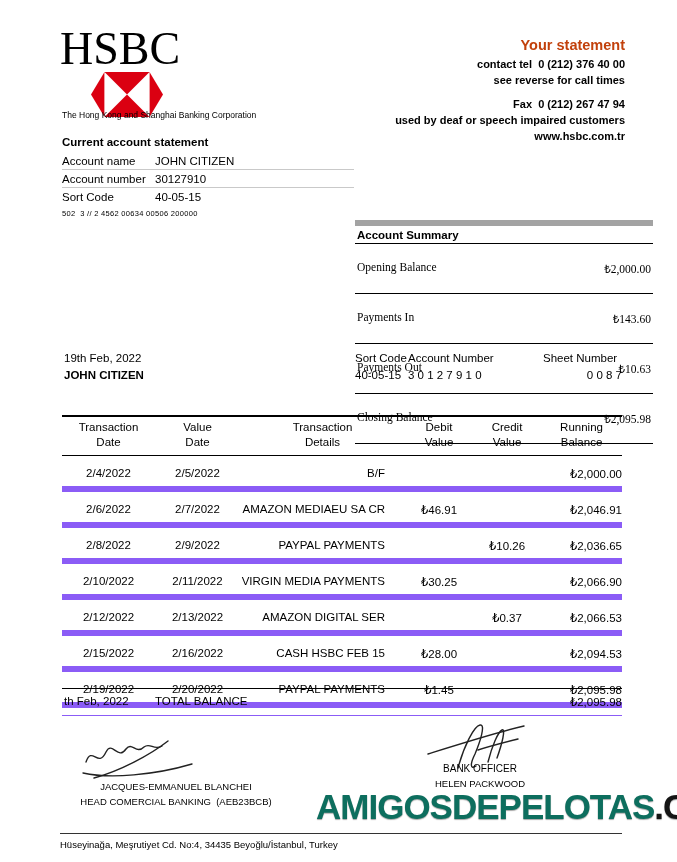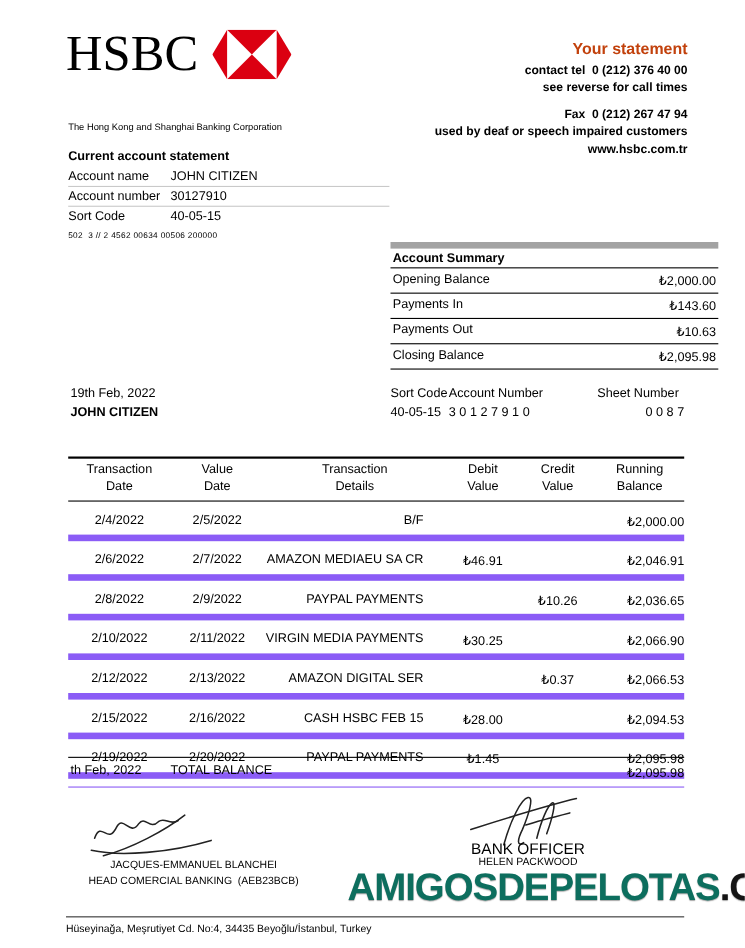--- a/index.html
+++ b/index.html
@@ -5,41 +5,41 @@
   * { margin:0; padding:0; box-sizing:border-box; }
   html, body { width:677px; height:862px; }
   body {
     position:relative; background:#ffffff; color:#000;
     font-family:"Liberation Sans","DejaVu Sans",sans-serif;
     font-size:11.5px; overflow:hidden;
   }
   .pre { white-space:pre; }
 
   
-  .logo-row { position:absolute; left:60px; top:26px; display:flex; align-items:center; }
+  .logo-row { position:absolute; left:60px; top:26px; display:flex; align-items:center;flex-direction:column; }
   .hsbc-word { font-family:"Liberation Serif","DejaVu Serif",serif; font-size:46px; line-height:1; letter-spacing:0; }
   .hexagon { margin-left:13px; display:block; }
   .bank-subtitle { position:absolute; left:62px; top:110px; font-size:8.5px; }
 
   .stmt-info { position:absolute; top:37px; right:52px; text-align:right; font-weight:bold; font-size:11px; line-height:16px; }
   .your-statement { color:#c2410c; font-size:14.5px; margin-bottom:3px; }
   .gap { margin-top:8px; }
 
   
   .acct { position:absolute; left:62px; top:136px; width:292px; }
   .acct-title { font-weight:bold; margin-bottom:4px; }
   .acct-row { display:flex; padding:3px 0 2px; }
   .acct-row .lbl { width:93px; }
   .acct-row.underline { border-bottom:1px solid #c9c9c9; }
   .ref-line { font-size:7.5px; margin-top:4px; letter-spacing:0.3px; }
 
   
   .summary { position:absolute; left:355px; top:220px; width:298px; }
   .summary-title { font-weight:bold; border-top:6px solid #a3a3a3; padding:3px 2px 2px; }
-  .summary-row { display:flex; justify-content:space-between; border-top:1px solid #000; padding:4px 2px; }
+  .summary-row { display:flex; justify-content:space-between; border-top:1px solid #000; padding:17px 2px;font-family:Liberation Serif, serif; }
   .summary-row:last-child { border-bottom:1px solid #000; }
 
   
   .meta { position:absolute; left:0; top:352px; width:677px; height:36px; }
   .meta span { position:absolute; white-space:nowrap; }
   .m-date { left:64px; top:0; }
   .m-sort-lbl { left:355px; top:0; }
   .m-acct-lbl { left:408px; top:0; }
   .m-sheet-lbl { left:543px; top:0; }
   .m-holder { left:64px; top:17px; font-weight:bold; }
@@ -64,21 +64,21 @@
            border-top:1px solid #000; border-bottom:1px solid #8b5cf6; padding:6px 0; }
   .t-date { width:93px; padding-left:2px; }
   .t-label { flex:1; }
   .t-value { text-align:right; }
 
   
   .sig-left-svg { position:absolute; left:80px; top:737px; }
   .sig-left-name { position:absolute; left:62px; top:781px; width:228px; text-align:center; font-size:9.5px; }
   .sig-left-title { position:absolute; left:62px; top:796px; width:228px; text-align:center; font-size:9.5px; }
   .sig-right-svg { position:absolute; left:420px; top:720px; }
-  .sig-right-role { position:absolute; left:420px; top:763px; width:120px; text-align:center; font-size:14px; }
+  .sig-right-role { position:absolute; left:420px; top:763px; width:120px; text-align:center; font-size:10px; }
   .sig-right-name { position:absolute; left:412px; top:778px; width:136px; text-align:center; font-size:9.5px; }
   .sig-path { fill:none; stroke:#222; stroke-width:1.4; stroke-linecap:round; }
 
   
   .watermark { position:absolute; left:316px; top:787px; z-index:9; white-space:nowrap;
                font-size:35px; font-weight:bold; letter-spacing:-1px;
                color:#0d6e5e; text-shadow:0 1px 1px rgba(0,0,0,0.35); }
   .wm-com { color:#141414; }
 
   

